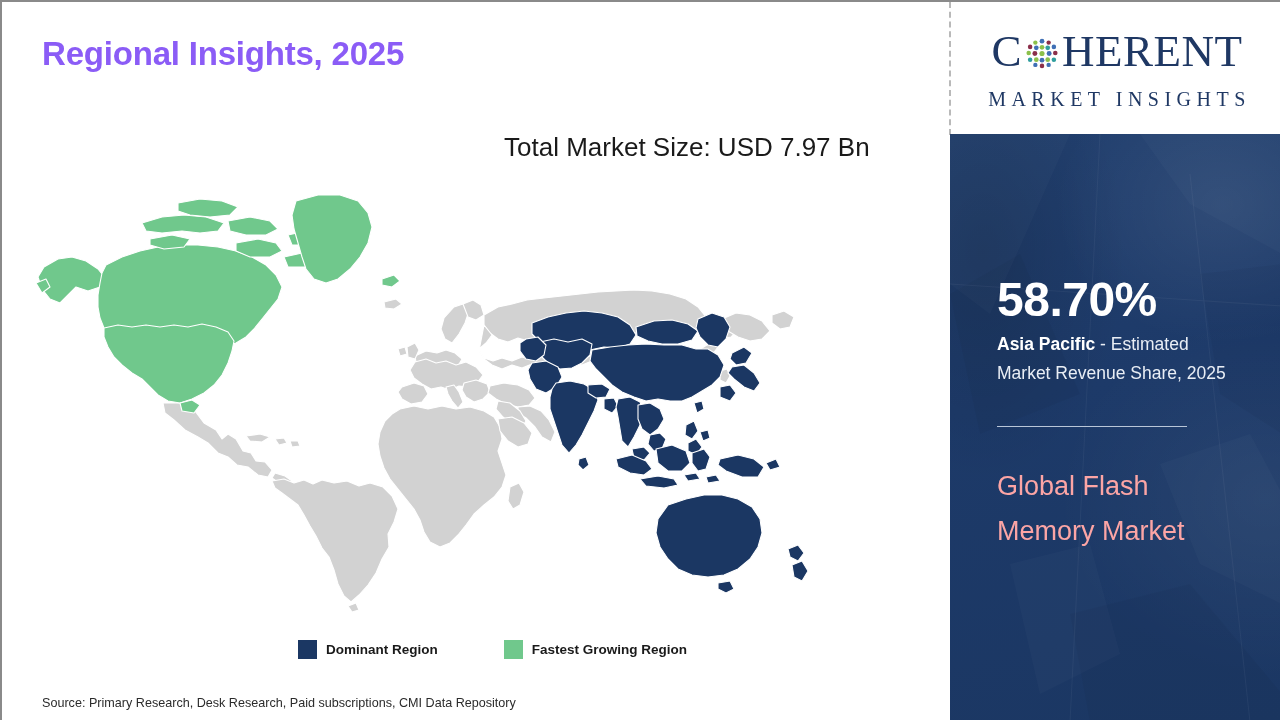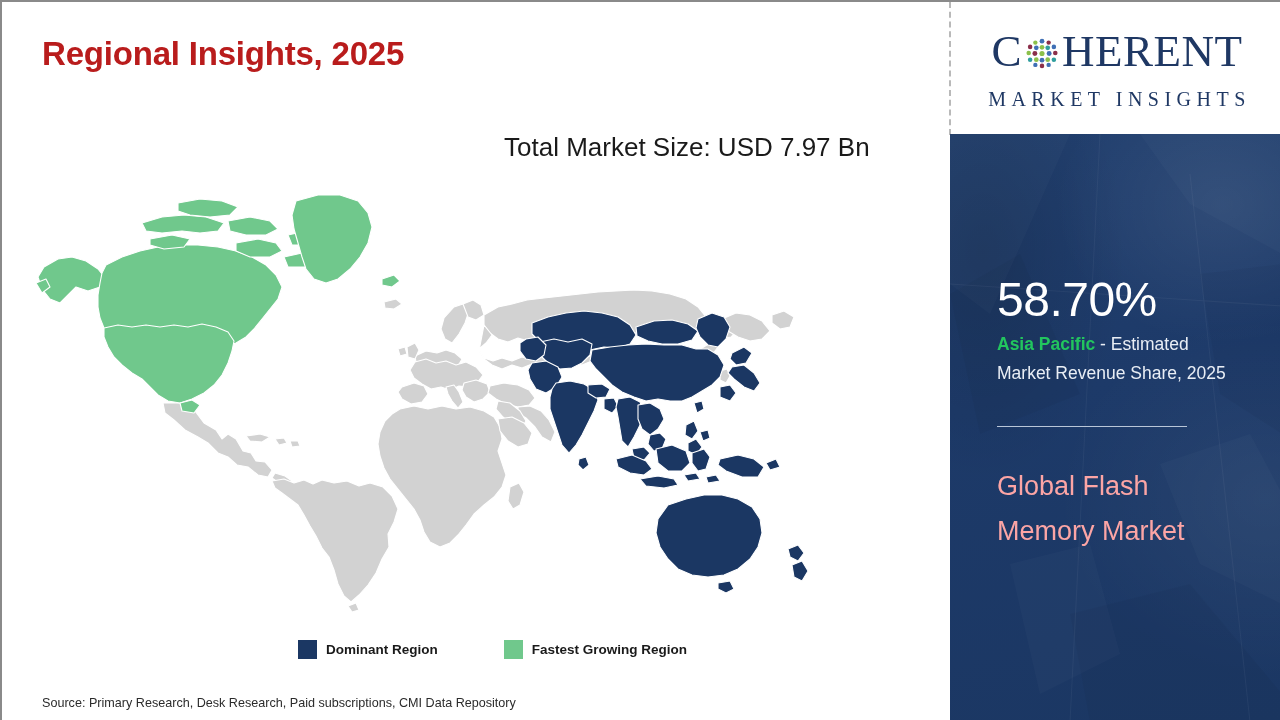--- a/index.html
+++ b/index.html
@@ -15,21 +15,21 @@
     position:absolute; left:0; top:0; width:1280px; height:720px;
     background:#ffffff;
     border-top:2px solid #8a8a8a;
     border-left:2px solid #8a8a8a;
     overflow:hidden;
   }
 
   
   .page-title {
     position:absolute; left:40px; top:33px;
-    font-size:33px; font-weight:bold; color:#b91c1c;
+    font-size:33px; font-weight:bold; color:#8b5cf6;
     letter-spacing:-0.2px;
   }
   .market-size {
     position:absolute; left:502px; top:126px; width:400px;
     font-size:26px; color:#1a1a1a; line-height:1.48;
   }
   .market-size .ms-value { font-weight:normal; }
 
   
   .map-wrap {
@@ -99,28 +99,28 @@
       linear-gradient(168deg, #22406f 0%, #1d3a69 42%, #1b3763 100%);
     pointer-events:none;
   }
   .panel-tex2 {
     position:absolute; inset:0; pointer-events:none; opacity:.5;
   }
   .panel-content { position:absolute; inset:0; }
 
   .stat-pct {
     position:absolute; left:47px; top:142px;
-    font-size:48px; font-weight:normal; color:#ffffff;
+    font-size:48px; font-weight:bold; color:#ffffff;
     letter-spacing:-0.5px; line-height:1;
   }
   .stat-desc {
     position:absolute; left:47px; top:196px; width:240px;
     font-size:17.5px; color:#e9eef5; line-height:1.65;
   }
-  .stat-desc b { font-weight:bold; color:#22c55e; }
+  .stat-desc b { font-weight:bold; color:#ffffff; }
   .stat-rule {
     position:absolute; left:47px; top:292px;
     width:190px; height:1px; background:#b9c6d8;
   }
   .market-name {
     position:absolute; left:47px; top:330px; width:215px;
     font-size:27px; color:#fca5a5; line-height:1.68;
     font-weight:normal;
   }
 </style>

